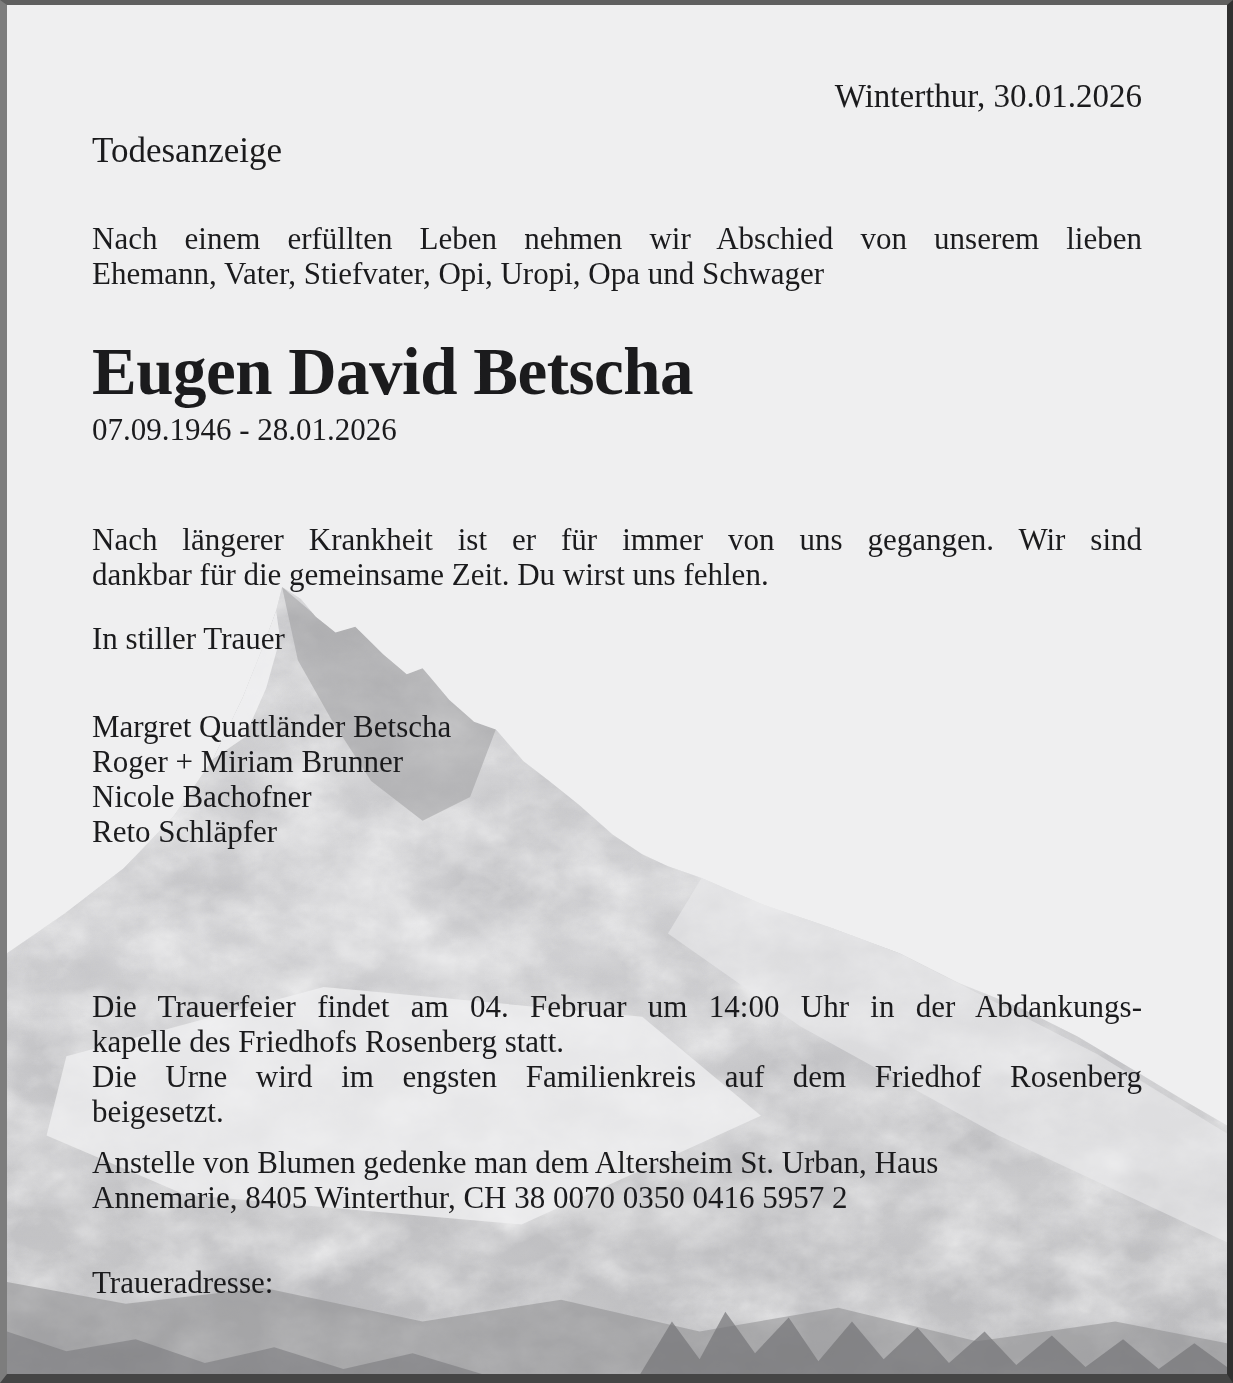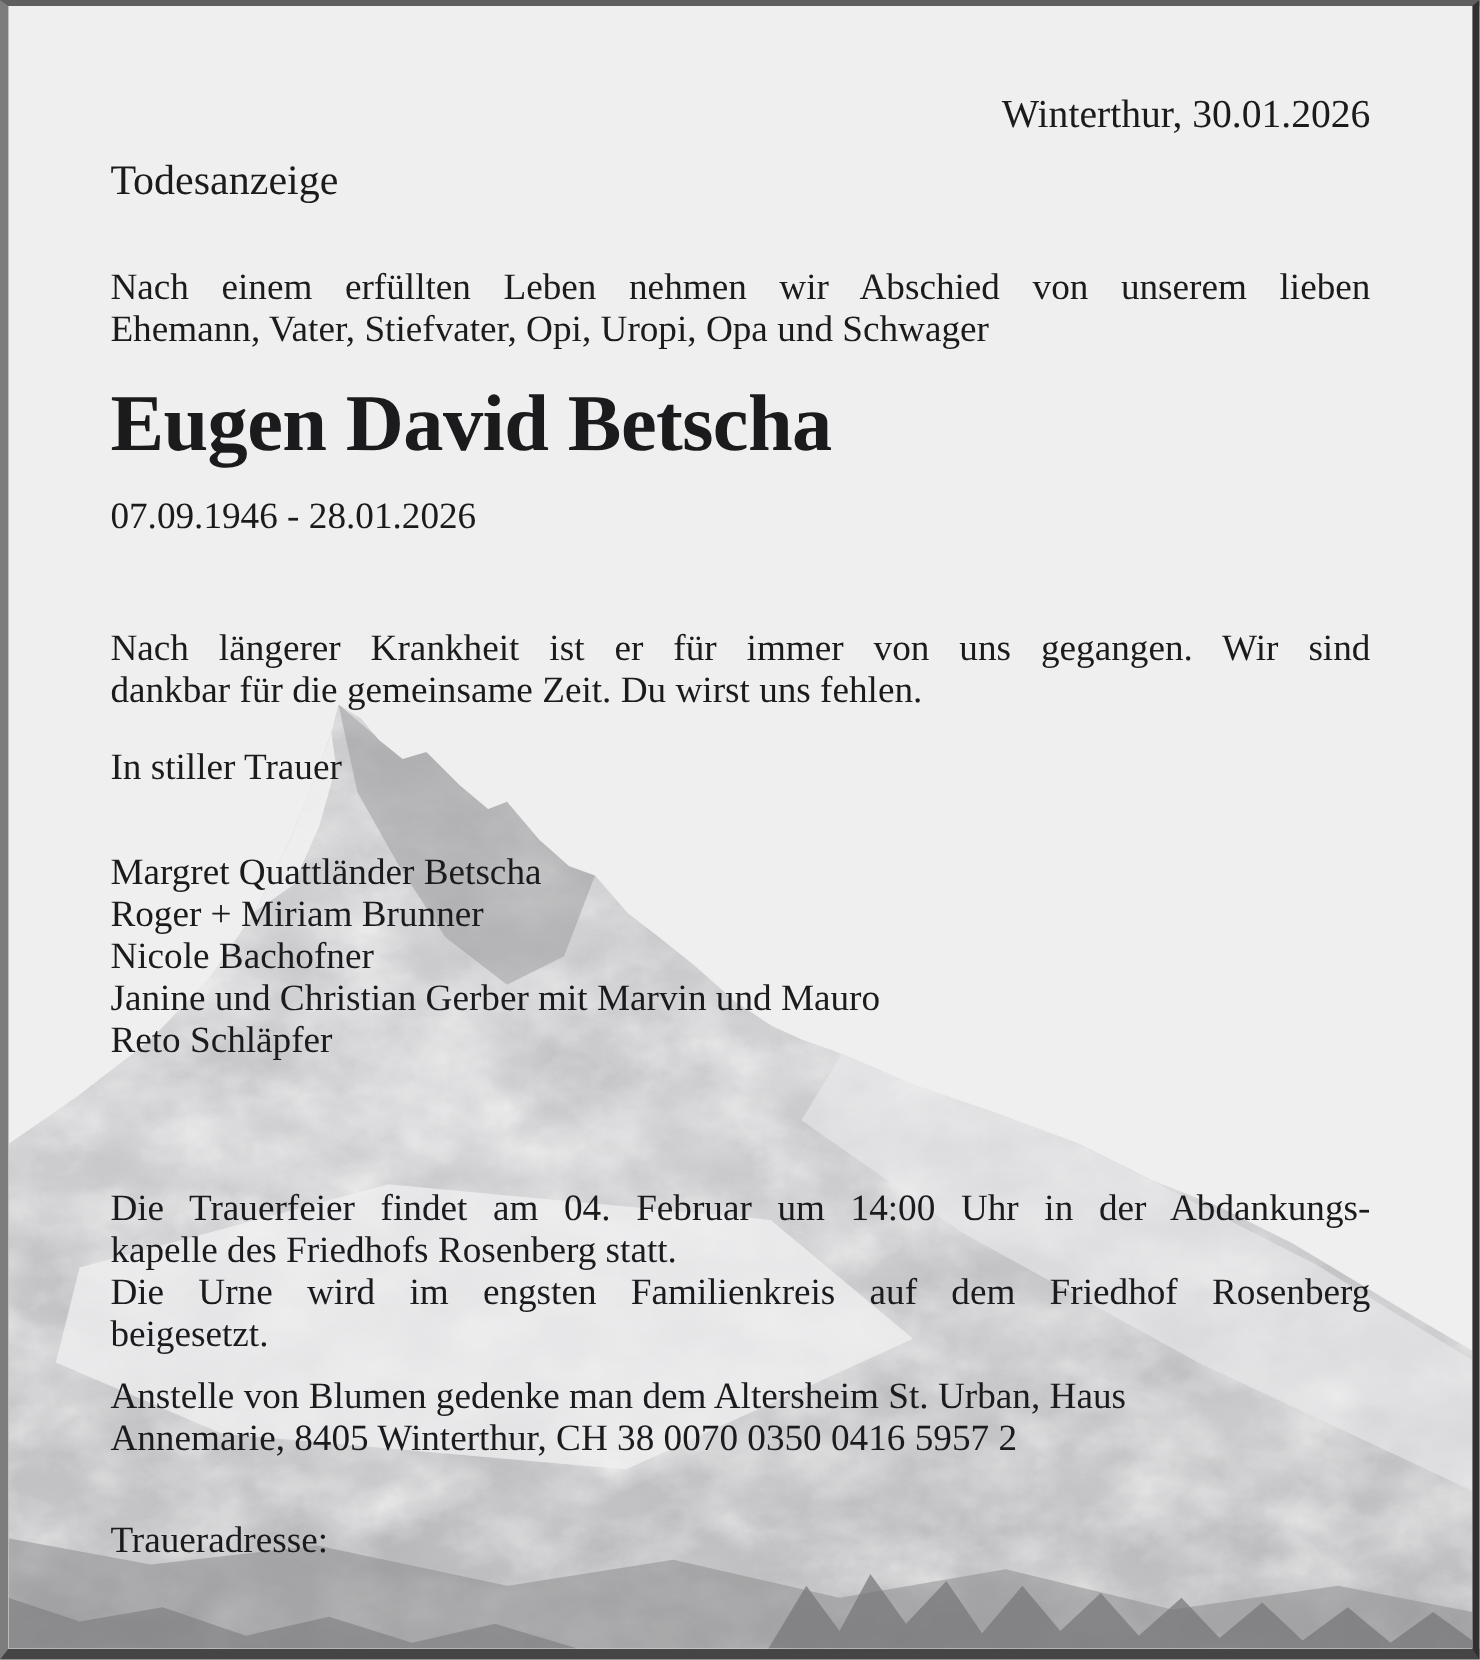--- a/index.html
+++ b/index.html
@@ -12,21 +12,21 @@
   }
   .mountain{position:absolute;left:0;top:0;width:100%;height:100%;}
   .content{position:absolute;left:0;top:0;right:0;bottom:0;color:#1b1b1d;}
   .blk{position:absolute;left:85px;right:85px;}
   .dateline{top:73px;text-align:right;font-size:33px;line-height:36px;}
   .doclabel{top:126px;font-size:35px;line-height:40px;}
   .intro{top:216px;}
   .bodytxt{font-size:31px;}
   .bodytxt .line{line-height:35px;white-space:nowrap;}
   .bodytxt .line.just{white-space:normal;text-align:justify;text-align-last:justify;}
-  .name{top:312px;font-size:67px;font-weight:bold;line-height:72px;letter-spacing:-0.5px;}
+  .name{top:330px;font-size:67px;font-weight:bold;line-height:72px;letter-spacing:-0.5px;}
   .lifedates{top:407px;font-size:31px;line-height:35px;}
   .condolence{top:481px;margin-top:36px;}
   .mourninglabel{top:616px;font-size:31px;line-height:35px;}
   .mourners{top:704px;}
   .funeral{top:984px;}
   .donation{top:1140px;}
   .addresslabel{top:1260px;font-size:31px;line-height:35px;}
   .addressline{top:1295px;font-size:31px;line-height:35px;}
 </style>
 </head>
@@ -99,21 +99,20 @@
         <div class="line just">Nach längerer Krankheit ist er für immer von uns gegangen. Wir sind</div>
         <div class="line">dankbar für die gemeinsame Zeit. Du wirst uns fehlen.</div>
       </div>
 
     <div class="blk mourninglabel">In stiller Trauer</div>
 
     <div class="blk mourners bodytxt">
         <div class="line">Margret Quattländer Betscha</div>
         <div class="line">Roger + Miriam Brunner</div>
         <div class="line">Nicole Bachofner</div>
-        <div class="line">Janine und Christian Gerber mit Marvin und Mauro</div>
         <div class="line">Reto Schläpfer</div>
       </div>
 
     <div class="blk funeral bodytxt">
         <div class="line just">Die Trauerfeier findet am 04. Februar um 14:00 Uhr in der Abdankungs-</div>
         <div class="line">kapelle des Friedhofs Rosenberg statt.</div>
         <div class="line just">Die Urne wird im engsten Familienkreis auf dem Friedhof Rosenberg</div>
         <div class="line">beigesetzt.</div>
       </div>
 

